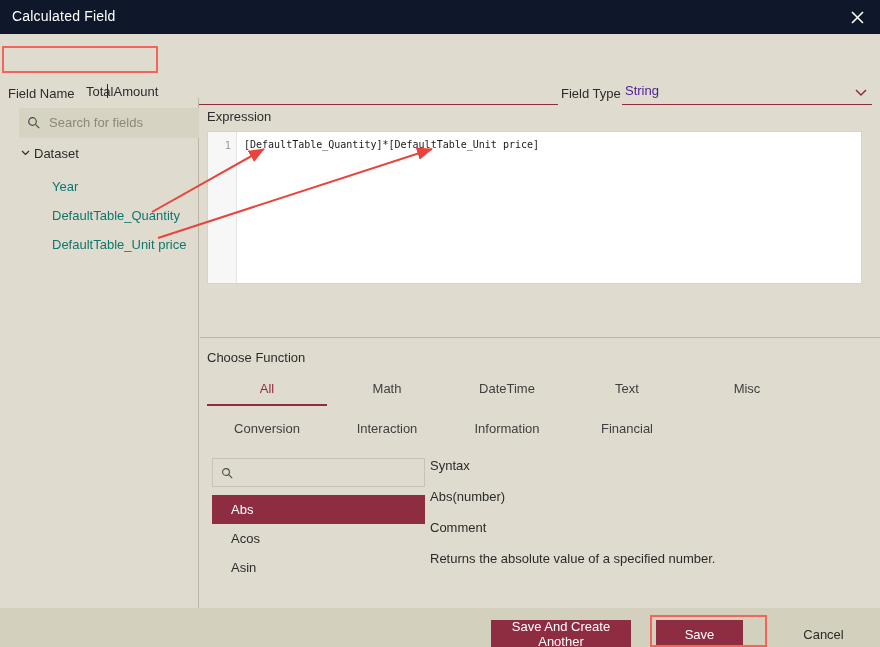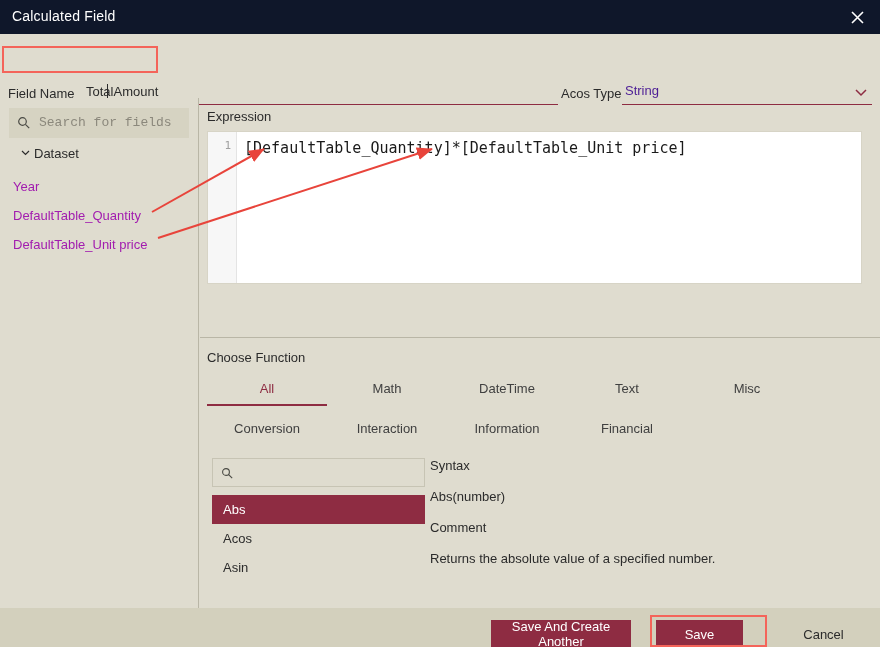--- a/index.html
+++ b/index.html
@@ -109,26 +109,25 @@
   .sidebar {
     position: absolute;
     left: 0; top: 98px;
     width: 199px; height: 510px;
     background: #dfdccf;
     border-right: 1px solid #b9b6a6;
     box-sizing: border-box;
   }
   .search-box {
     position: absolute;
-    left: 9px; top: 10px;
+    left: 19px; top: 10px;
     width: 180px; height: 30px;
     background: #d6d3c2;
     box-sizing: border-box;
     cursor: text;
-    font-family: Liberation Mono, monospace;
   }
   .search-box .mag {
     position: absolute;
     left: 8px; top: 8px;
   }
   .search-ph {
     position: absolute;
     left: 30px; top: 7px;
     font-size: 13px;
     color: #8b887c;
@@ -150,25 +149,25 @@
     width: 14px;
     display: inline-block;
   }
   .tree-root .root-label {
     font-size: 13px;
     color: #2b2b2b;
   }
   .tree-item {
     position: relative;
     height: 29px;
-    padding-left: 13px;
+    padding-left: 52px;
     display: flex;
     align-items: center;
     font-size: 13px;
-    color: #a21caf;
+    color: #0f766e;
     cursor: pointer;
     white-space: nowrap;
   }
 
   
   .expr-panel {
     position: absolute;
     left: 200px; top: 98px;
     width: 680px; height: 239px;
   }
@@ -200,21 +199,21 @@
     position: absolute;
     right: 5px; top: 7px;
     font-family: "DejaVu Sans Mono", monospace;
     font-size: 11px;
     color: #a0a0a0;
   }
   .code {
     position: absolute;
     left: 36px; top: 7px;
     font-family: "DejaVu Sans Mono", monospace;
-    font-size: 15px;
+    font-size: 10px;
     color: #1a1a1a;
     white-space: pre;
   }
   .params-btn {
     position: absolute;
     left: 561px; top: 198px;
     width: 101px; height: 31px;
     background: #8e2c42;
     color: #ffffff;
     font-size: 13px;
@@ -282,21 +281,21 @@
   }
   .func-list {
     position: absolute;
     left: 12px; top: 157px;
     width: 213px;
   }
   .func-item {
     height: 29px;
     display: flex;
     align-items: center;
-    padding-left: 11px;
+    padding-left: 19px;
     font-size: 13px;
     color: #2b2b2b;
     cursor: pointer;
     box-sizing: border-box;
   }
   .func-item.selected {
     background: #8e2c42;
     color: #ffffff;
   }
 
@@ -372,21 +371,21 @@
         <path d="M1 1 L12 12 M12 1 L1 12" stroke="#ffffff" stroke-width="1.6" fill="none"></path>
       </svg>
     </div>
   </div>
 
   <div class="fieldrow">
     <div class="fieldname-label">Field Name</div>
     <input class="fieldname-input" type="text" value="TotalAmount" style="">
     <div class="caret"></div>
 
-    <div class="fieldtype-label">Acos Type</div>
+    <div class="fieldtype-label">Field Type</div>
     <div class="fieldtype-select">
       <span class="fieldtype-value">String</span>
       <svg class="chevron" width="14" height="14" viewBox="0 0 14 14">
         <path d="M2 5 L7 10 L12 5" stroke="#8e2c42" stroke-width="1.5" fill="none"></path>
       </svg>
     </div>
   </div>
 
   <div class="sidebar">
     <div class="search-box">

